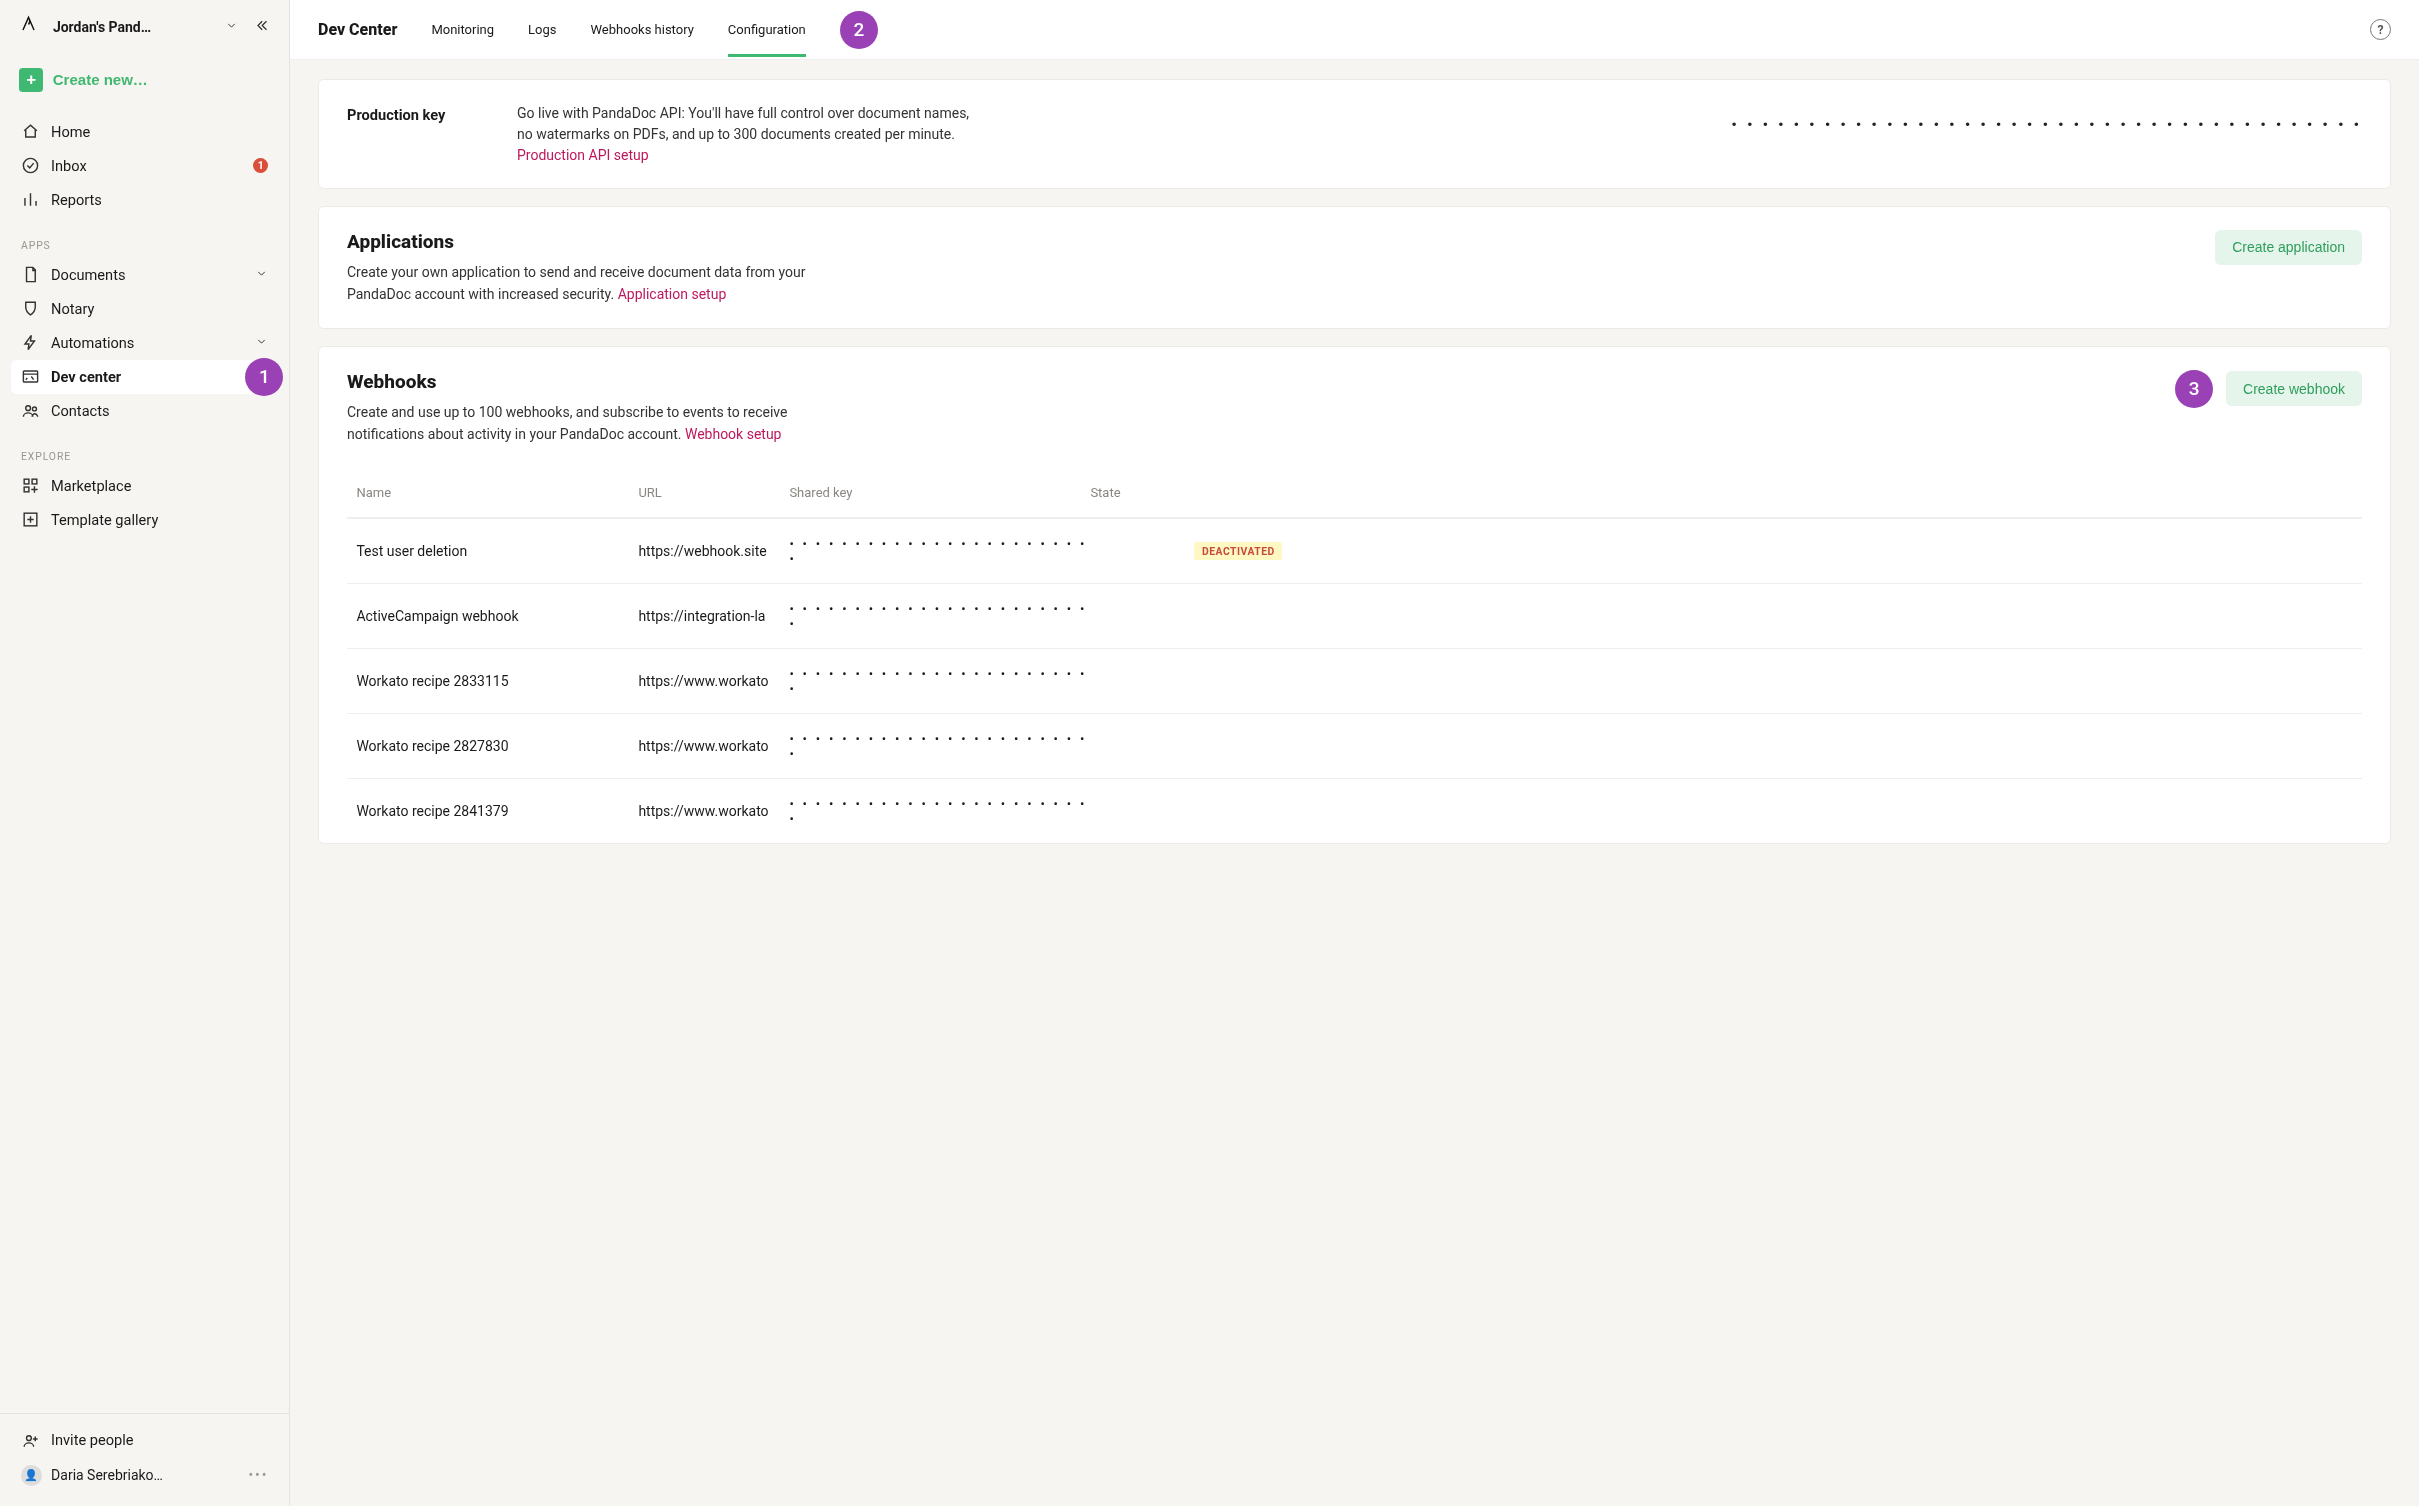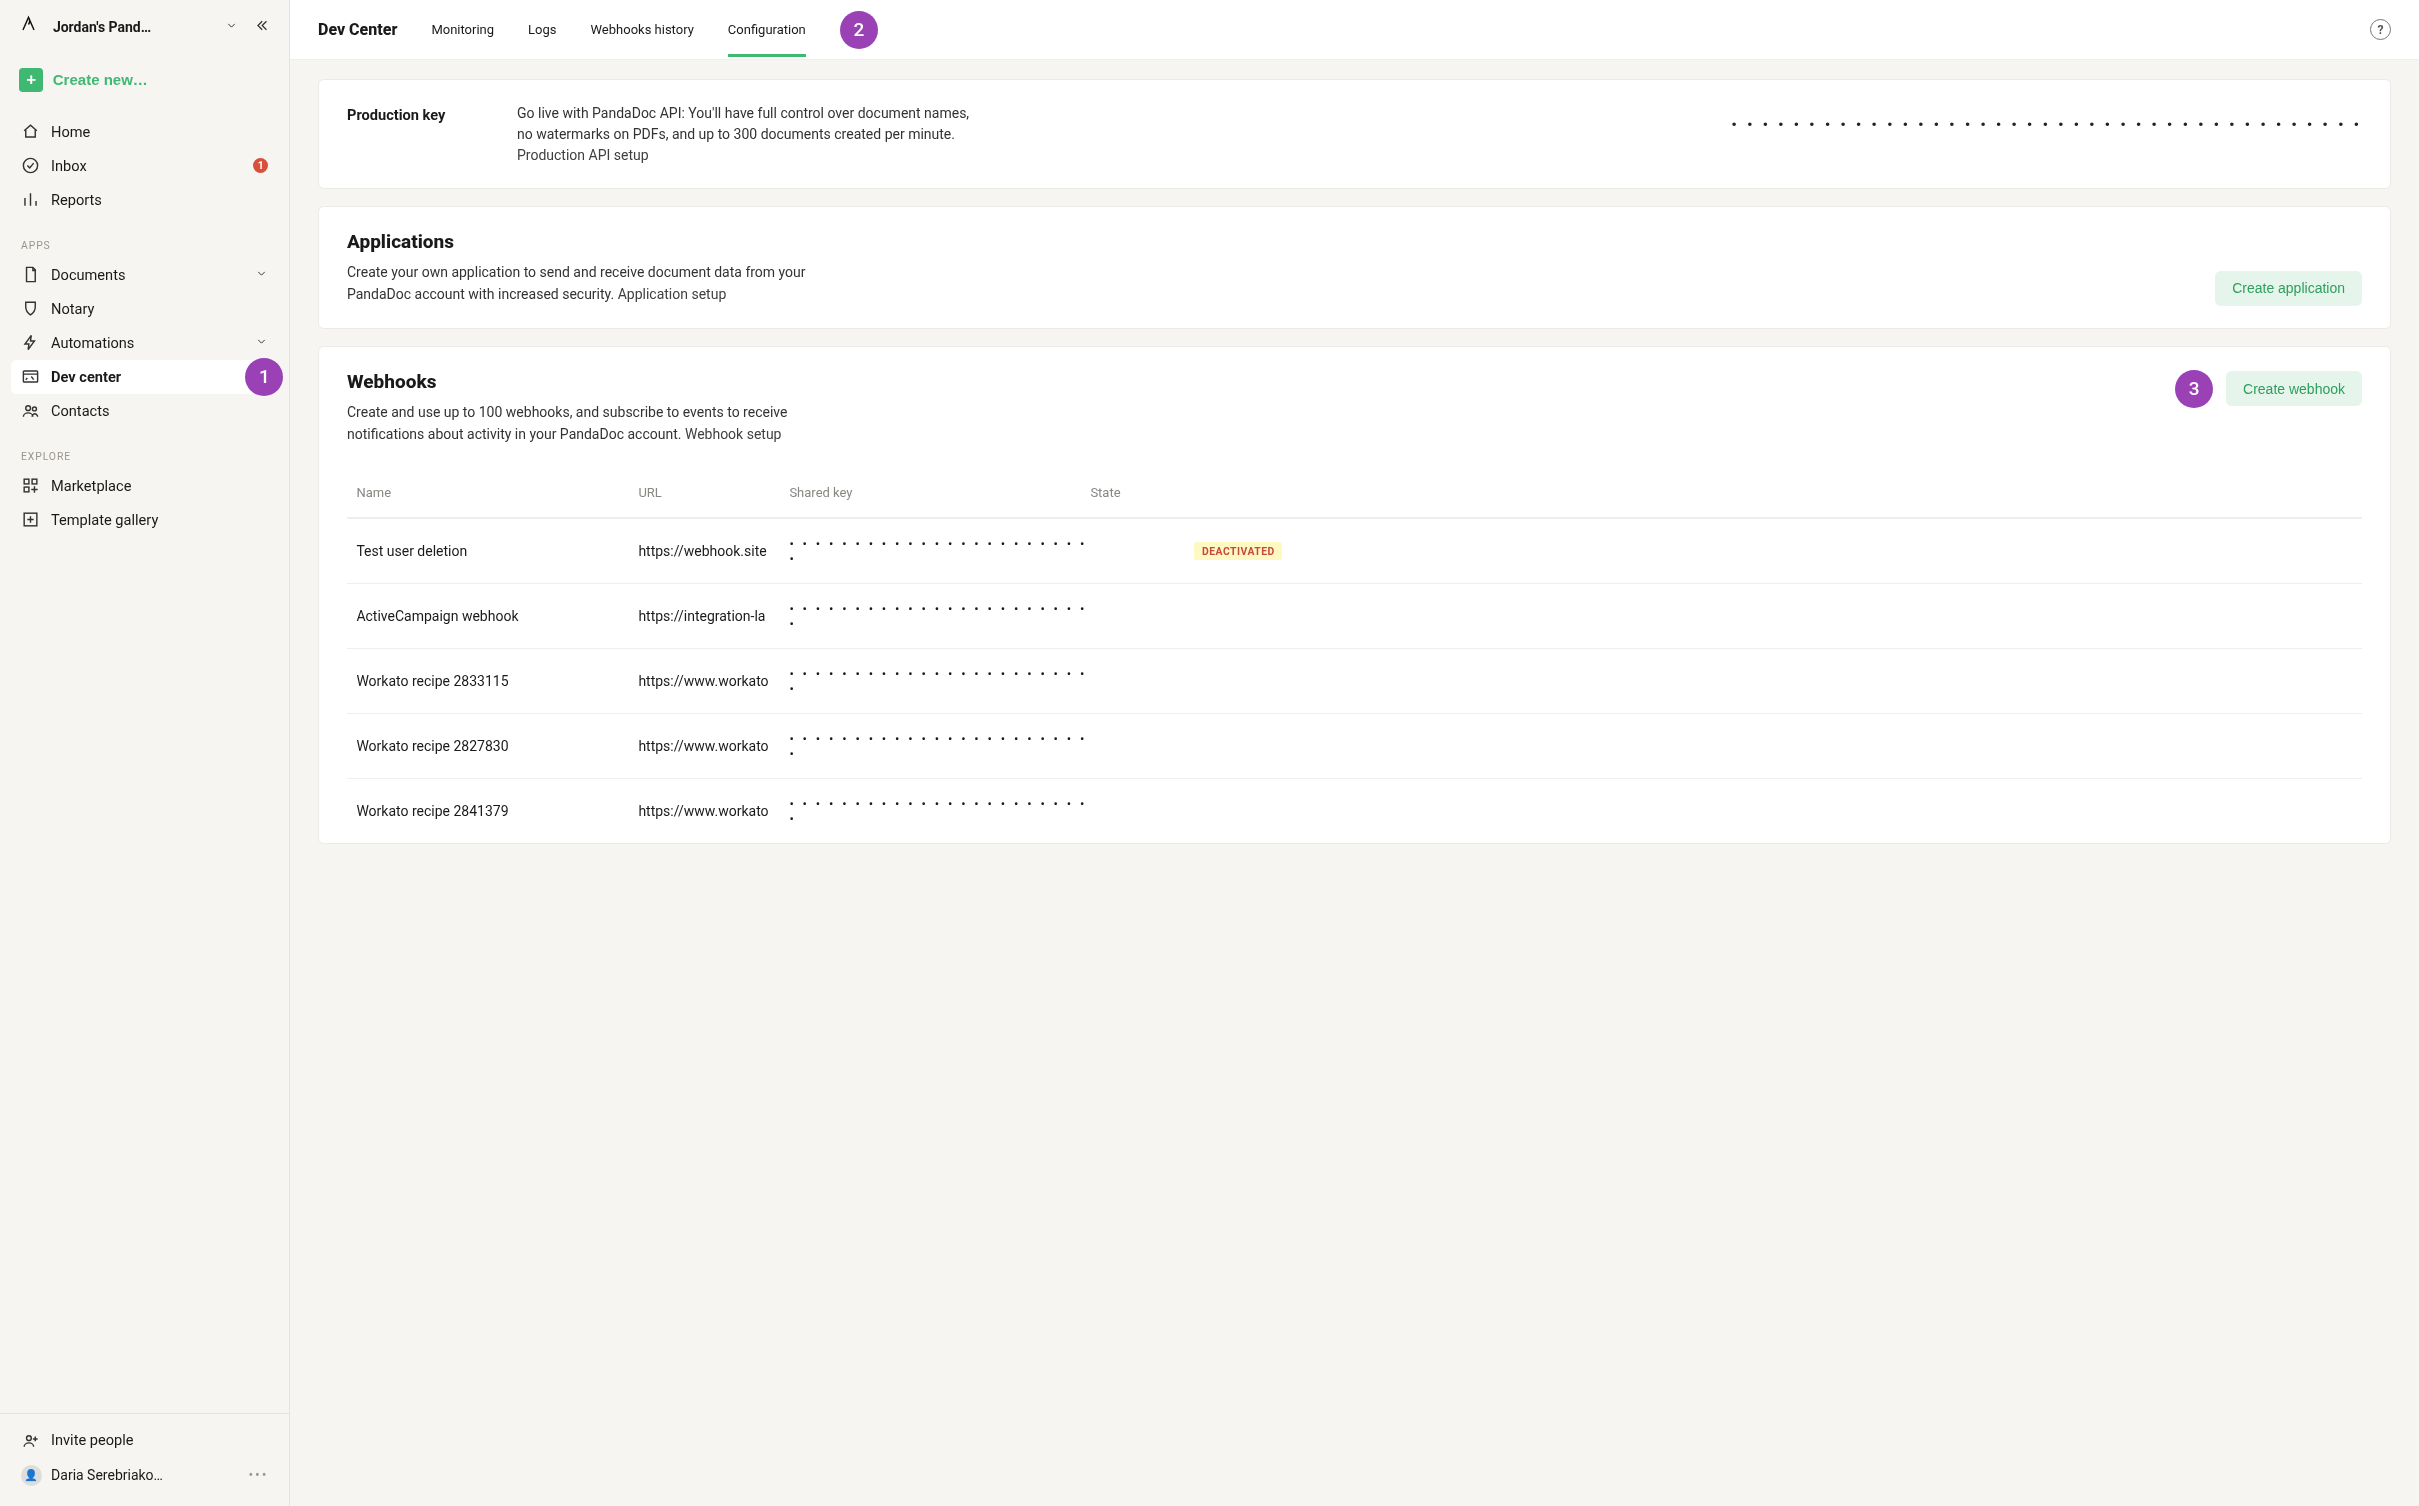--- a/index.html
+++ b/index.html
@@ -41,25 +41,25 @@
 .help-icon { margin-left: auto; color: #555; width: 21px; height: 21px; border: 1.9px solid #777; border-radius: 50%; display: flex; align-items: center; justify-content: center; font-size: 12.2px; font-weight: 700; cursor: pointer; }
 
 .content { flex: 1; overflow-y: auto; background: #f7f5f2; padding: 0 28px 28px; }
 
 .card { background: #fff; border: 0.9px solid #eceae6; border-radius: 5.6px; margin-top: 17px; padding: 22.6px 28px; }
 .card.first { margin-top: 19px; }
 
 .prodkey-row { display: flex; gap: 38px; align-items: flex-start; }
 .prodkey-label { font-weight: 700; font-size: 14.6px; min-width: 132px; padding-top: 3.8px; }
 .prodkey-desc { color: #333; font-size: 14px; line-height: 1.5; max-width: 471px; }
-.link { color: #404040; cursor: pointer; }
+.link { color: #be185d; cursor: pointer; }
 .prodkey-value { flex: 1; text-align: right; font-size: 17px; letter-spacing: 2.8px; padding-top: 11.3px; color: #222; }
 
 .card h2 { font-size: 19px; font-weight: 800; margin-bottom: 9.4px; }
-.card-row { display: flex; align-items: flex-end; justify-content: space-between; gap: 22.6px; }
+.card-row { display: flex; align-items: flex-start; justify-content: space-between; gap: 22.6px; }
 .card-desc { color: #333; font-size: 14px; line-height: 1.55; max-width: 508px; }
 .pill-btn { background: #e6f5ec; color: #2e9e5b; font-weight: 400; border: none; border-radius: 5.6px; padding: 9.4px 17px; font-size: 14px; cursor: pointer; white-space: nowrap; }
 
 .webhook-card { padding-bottom: 0; }
 .wh-head-row { display: flex; align-items: flex-start; justify-content: space-between; gap: 7px; }
 .wh-head-right { display: flex; align-items: center; gap: 13px; }
 
 .table { margin-top: 22.6px; }
 .thead, .trow { display: grid; grid-template-columns: 282px 151px 301px 104px 122px; align-items: center; padding: 17px 9.4px; }
 .thead { color: #8a8782; font-size: 13px; border-bottom: 0.9px solid #eee; }

